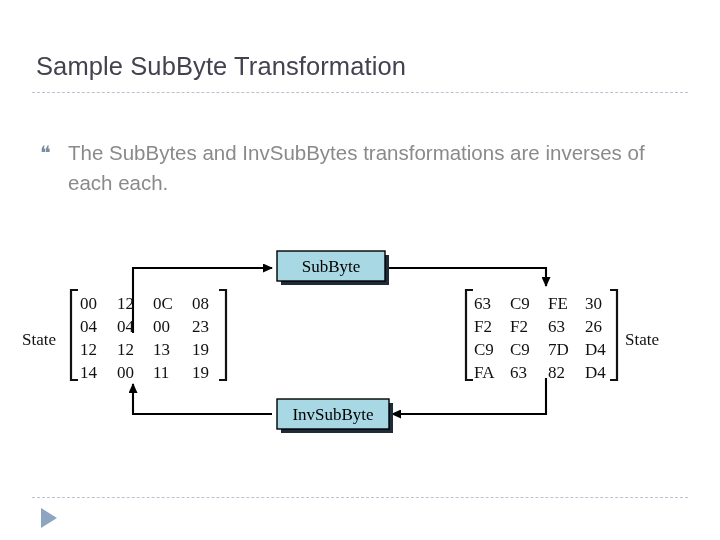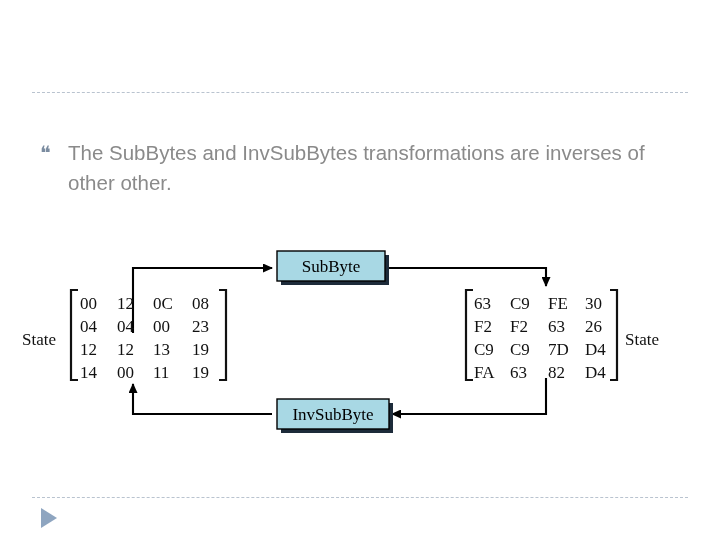--- a/index.html
+++ b/index.html
@@ -115,26 +115,27 @@
     top: 505px;
     width: 26px;
     height: 26px;
   }
 </style>
 </head>
 <body>
 
 <div class="slide">
 
+  <div class="title">Sample SubByte Transformation</div>
 
   <div class="title-rule"></div>
 
   <div class="bullet-row">
     <span class="bullet-glyph">❝</span>
-    <span class="bullet-text">The SubBytes and InvSubBytes transformations are inverses of other other.</span>
+    <span class="bullet-text">The SubBytes and InvSubBytes transformations are inverses of each each.</span>
   </div>
 
   <div class="diagram">
     <svg width="720" height="230" viewBox="0 0 720 230" xmlns="http://www.w3.org/2000/svg">
       <defs>
         <marker id="arrR" markerWidth="10" markerHeight="9" refX="9" refY="4.5" orient="auto" markerUnits="userSpaceOnUse">
           <path d="M0,0 L10,4.5 L0,9 z" fill="#000"></path>
         </marker>
         <marker id="arrL" markerWidth="10" markerHeight="9" refX="9" refY="4.5" orient="auto" markerUnits="userSpaceOnUse">
           <path d="M0,0 L10,4.5 L0,9 z" fill="#000"></path>

